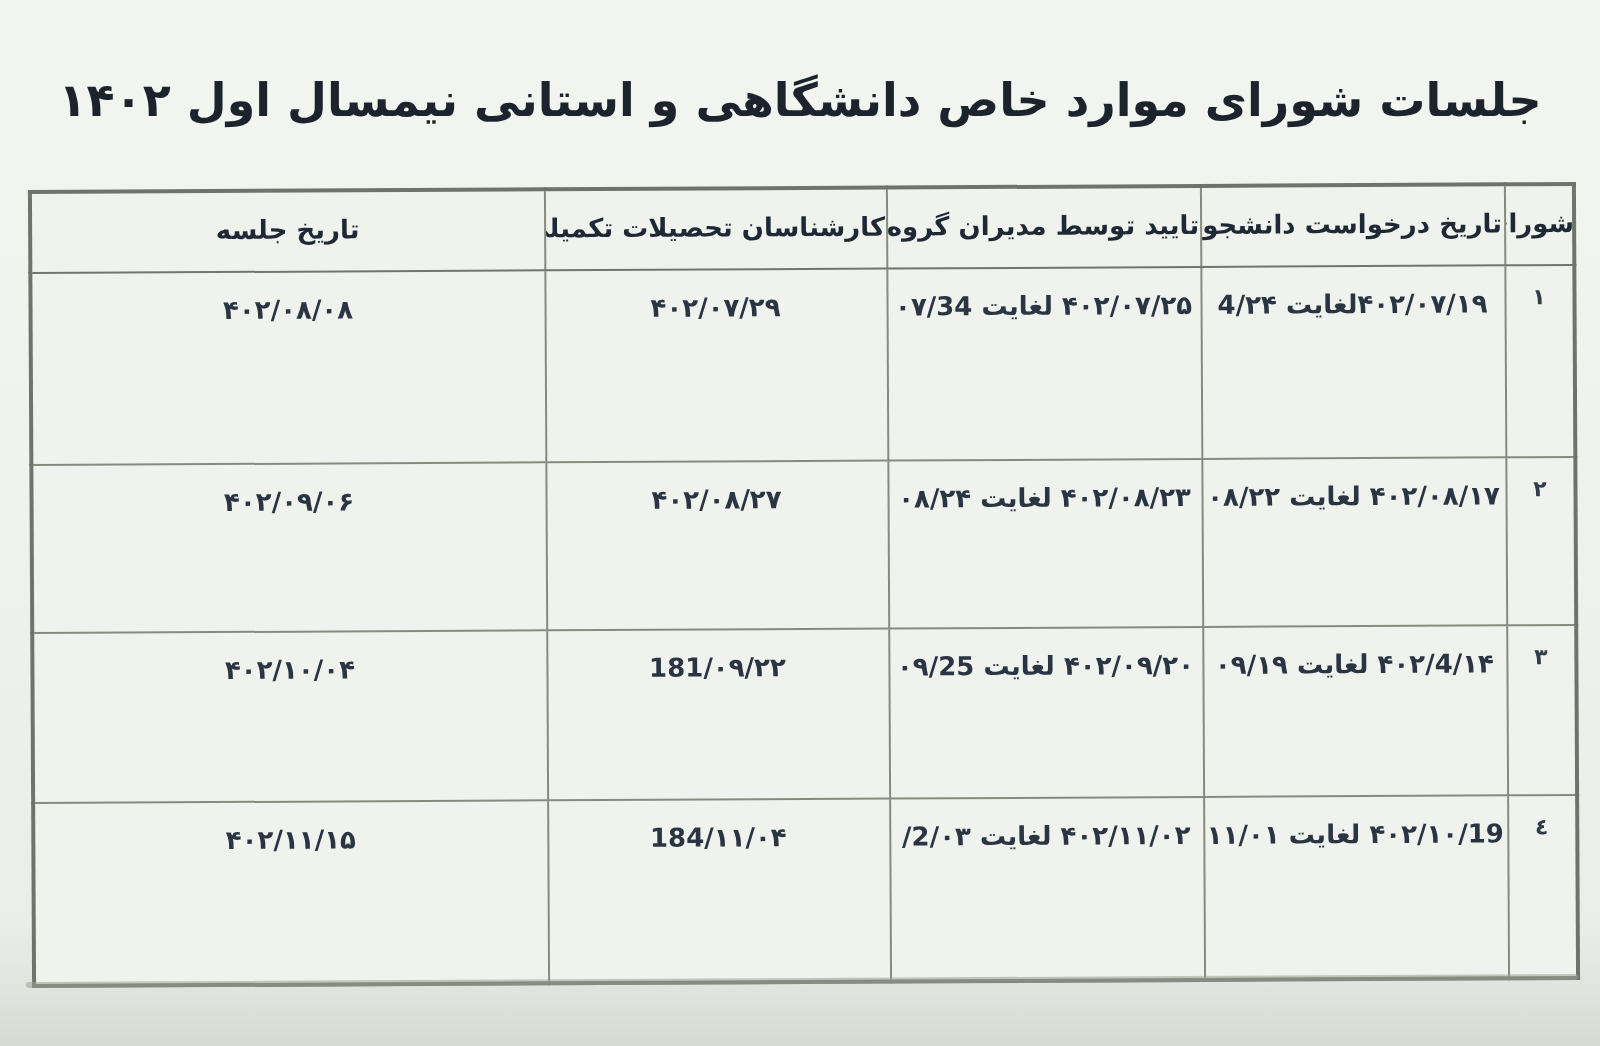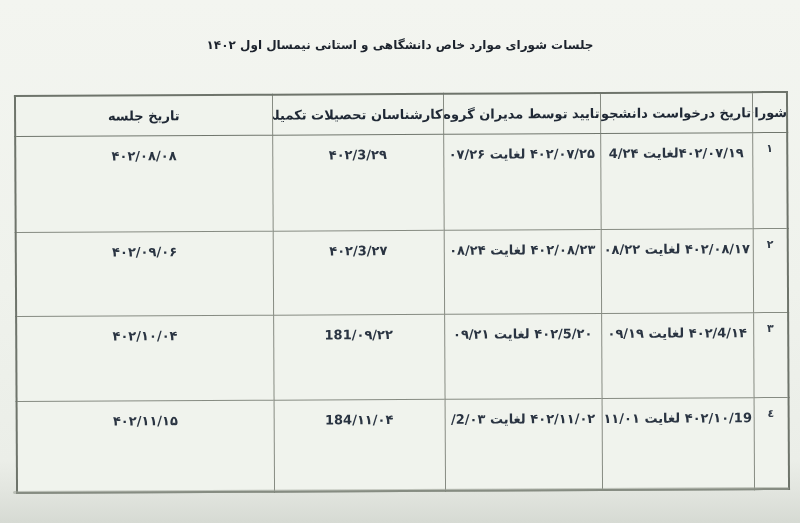--- a/index.html
+++ b/index.html
@@ -10,21 +10,21 @@
   }
   body {
     position: relative;
     background: linear-gradient(180deg, #f3f5f0 0%, #eff2ec 55%, #ebeee8 88%, #e2e5df 94%, #d6dad3 100%);
     color: #27303d;
   }
   .page-title {
     position: absolute;
     top: 38px; left: 0; right: 0;
     text-align: center;
-    font-size: 12px;
+    font-size: 23px;
     font-weight: bold;
     color: #1c232d;
     letter-spacing: 0.2px;
   }
   .schedule-table {
     position: absolute;
     top: 93px; left: 15px;
     width: 772px; height: 397px;
     border-collapse: collapse;
     table-layout: fixed;
@@ -91,35 +91,35 @@
       <th>تاریخ درخواست دانشجو</th>
       <th>تایید توسط مدیران گروه</th>
       <th>کارشناسان تحصیلات تکمیلی</th>
       <th>تاریخ جلسه</th>
     </tr>
   </thead>
   <tbody>
     <tr class="row-1">
       <td class="cell-row-no">۱</td>
       <td>۴۰۲/۰۷/۱۹لغایت 4/۲۴</td>
-      <td>۴۰۲/۰۷/۲۵ لغایت ۰۷/۲۶</td>
-      <td>۴۰۲/3/۲۹</td>
+      <td>۴۰۲/۰۷/۲۵ لغایت ۰۷/34</td>
+      <td>۴۰۲/۰۷/۲۹</td>
       <td>۴۰۲/۰۸/۰۸</td>
     </tr>
     <tr class="row-2">
       <td class="cell-row-no">۲</td>
       <td>۴۰۲/۰۸/۱۷ لغایت ۰۸/۲۲</td>
       <td>۴۰۲/۰۸/۲۳ لغایت ۰۸/۲۴</td>
-      <td>۴۰۲/3/۲۷</td>
+      <td>۴۰۲/۰۸/۲۷</td>
       <td>۴۰۲/۰۹/۰۶</td>
     </tr>
     <tr class="row-3">
       <td class="cell-row-no">۳</td>
       <td>۴۰۲/4/۱۴ لغایت ۰۹/۱۹</td>
-      <td>۴۰۲/5/۲۰ لغایت ۰۹/۲۱</td>
+      <td>۴۰۲/۰۹/۲۰ لغایت ۰۹/25</td>
       <td>181/۰۹/۲۲</td>
       <td>۴۰۲/۱۰/۰۴</td>
     </tr>
     <tr class="row-4">
       <td class="cell-row-no">٤</td>
       <td>۴۰۲/۱۰/19 لغایت ۱۱/۰۱</td>
       <td>۴۰۲/۱۱/۰۲ لغایت 2/۰۳/</td>
       <td>184/۱۱/۰۴</td>
       <td>۴۰۲/۱۱/۱۵</td>
     </tr>

